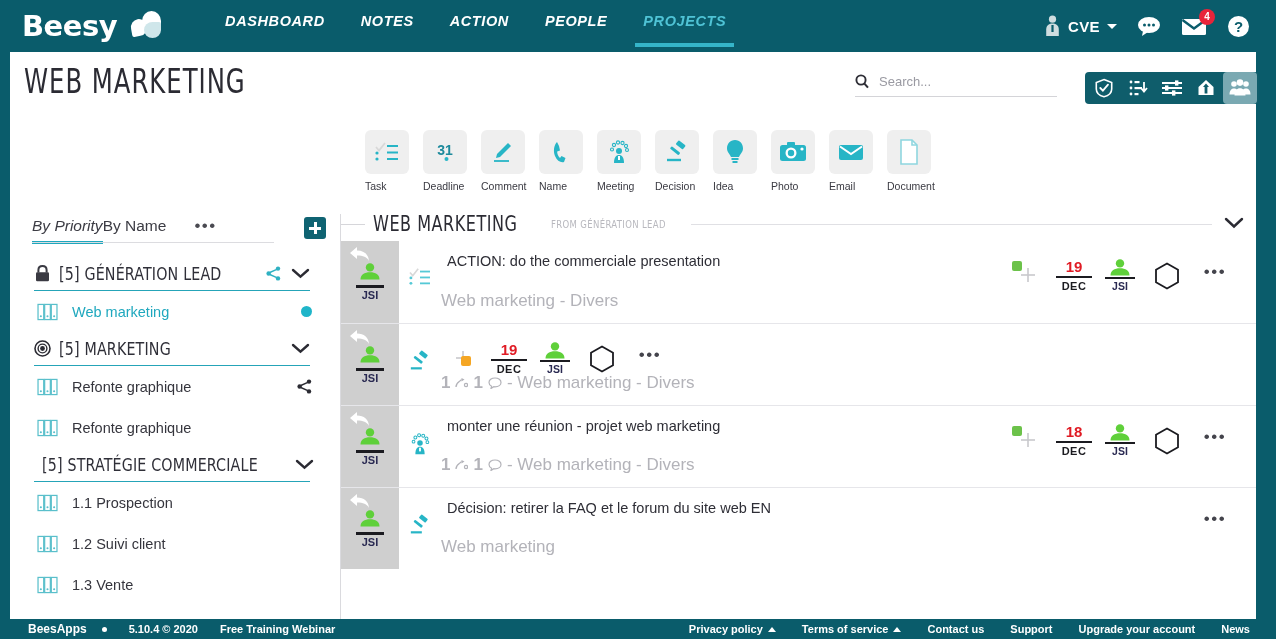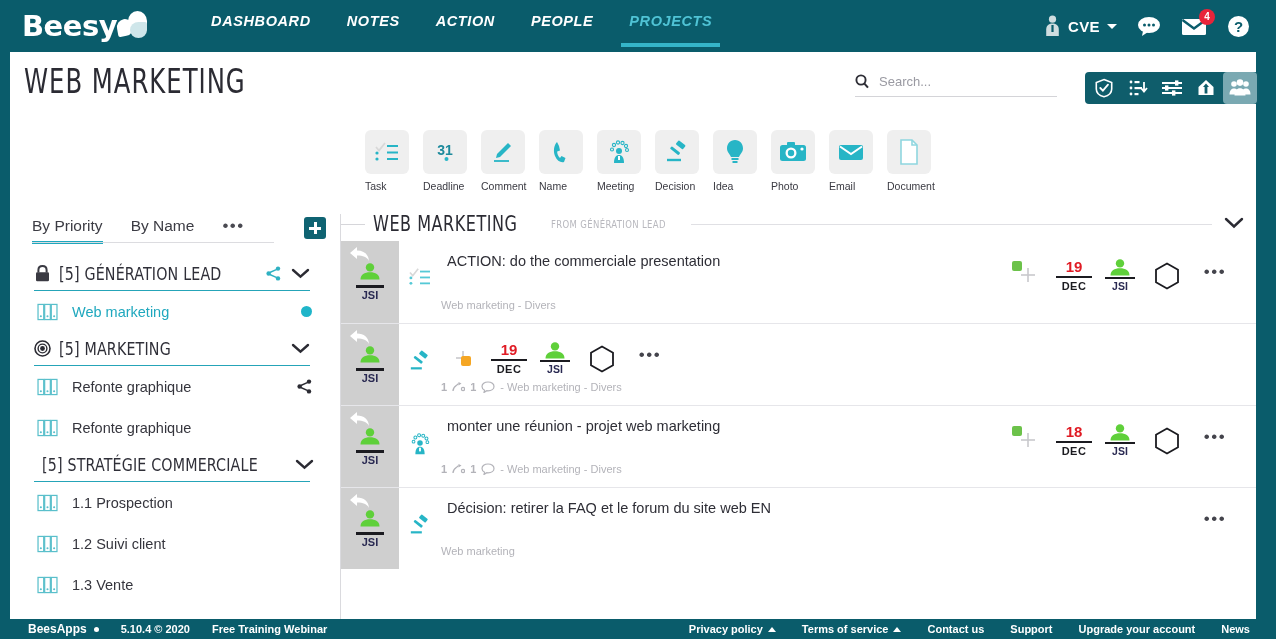--- a/index.html
+++ b/index.html
@@ -11,21 +11,21 @@
   }
   body { position: relative; }
 
   
   .topnav {
     position: absolute; top: 0; left: 0; width: 1276px; height: 52px;
     background: #0a5c6b;
     display: flex; align-items: center;
   }
   .brand {
-    display: flex; align-items: center; gap: 0;
+    display: flex; align-items: center; gap: 14px;
     margin-left: 22px; margin-right: 40px; text-align: right;
   }
   .brand-text {
     color: #ffffff; font-size: 29px; font-weight: 700;
     font-family: "DejaVu Sans", sans-serif; letter-spacing: -0.5px;
     line-height: 1;
   }
   .brand-logo { position: relative; width: 36px; height: 30px; }
   .brand-logo .b1 {
     position: absolute; left: 0; top: 8px; width: 16px; height: 17px;
@@ -209,21 +209,21 @@
   .av-person { margin-top: 22px; }
   .av-bar { width: 28px; height: 3px; background: #1b1b20; margin-top: 1px; }
   .av-label {
     font-size: 11px; font-weight: 700; color: #2a2a52; margin-top: 1px;
     font-family: "Liberation Sans", sans-serif;
   }
   .type-col { width: 42px; display: flex; align-items: flex-start; justify-content: center; padding-top: 26px; flex: none; }
   .content-col { flex: 1; padding: 12px 0 0 6px; min-width: 0; }
   .row-title { font-size: 14.5px; color: #2e2e36; line-height: 1.2; }
   .row-meta {
-    position: absolute; left: 100px; bottom: 12px; font-size: 11px;
+    position: absolute; left: 100px; bottom: 12px; font-size: 17px;
     color: #b3b3b9; display: flex; align-items: center; gap: 5px;
   }
   .meta-num { color: #b3b3b9; font-weight: 700; }
   .right-col {
     width: 250px; flex: none; display: flex; align-items: flex-start;
     padding-top: 18px; gap: 0px;
   }
   .status-cell { width: 46px; display: flex; justify-content: center; padding-top: 4px; position: relative; }
   .date-cell { width: 44px; text-align: center; }
   .date-num { font-size: 15px; font-weight: 700; color: #e01b24; line-height: 1; font-family: "Liberation Sans", sans-serif; }
@@ -238,21 +238,21 @@
     color: #44444c; font-size: 17px; letter-spacing: 1.5px; cursor: pointer; line-height: 10px;
   }
 
   
   .footer {
     position: absolute; left: 0; bottom: 0; width: 1276px; height: 20px;
     background: #0a5c6b; display: flex; align-items: center;
     color: #ffffff; font-size: 11px; font-weight: 700;
   }
   .f-left { display: flex; align-items: center; gap: 22px; margin-left: 28px; }
-  .f-brand { display: flex; align-items: center; gap: 7px; font-size: 12px; }
+  .f-brand { display: flex; align-items: center; gap: 15px; font-size: 12px; }
   .f-dot { width: 5px; height: 5px; background: #fff; border-radius: 50%; }
   .f-right { margin-left: auto; display: flex; align-items: center; gap: 26px; margin-right: 26px; }
   .f-link { display: flex; align-items: center; gap: 5px; cursor: pointer; }
   .caret-up {
     width: 0; height: 0; border-left: 4px solid transparent;
     border-right: 4px solid transparent; border-bottom: 5px solid #ffffff;
   }
 </style>
 </head>
 <body>
@@ -475,21 +475,21 @@
             <path d="M14 1 L14 6 L19 6" fill="none" stroke="#8fd6df" stroke-width="1.6"></path>
           </svg>
         </div>
         <div class="quicklabel">Document</div>
       </div>
     </div>
 
   <div class="side-divider"></div>
   <div class="sidebar">
     <div class="side-tabs" id="side-tabs">
-        <div class="side-tab active" style="margin-right: 28px;">By Priority</div>
+        <div class="side-tab active" style=" font-style: italic;">By Priority</div>
         <div class="side-tab" style="margin-right: 28px;">By Name</div>
         <div class="dots-btn" style="margin-bottom: 9px;">•••</div>
       </div>
     <div class="side-tabs-rule"></div>
     <div class="add-btn"></div>
     <div class="side-list" id="side-list">
         <div class="grp">
           <svg width="17" height="17" viewBox="0 0 17 17">
             <path d="M4.4 7.5 L4.4 5 C4.4 2.6 6.1 1 8.5 1 C10.9 1 12.6 2.6 12.6 5 L12.6 7.5" stroke="#3a3a42" stroke-width="2" fill="none"></path>
             <rect x="2" y="7.2" width="13" height="9" rx="1.2" fill="#3a3a42"></rect>

